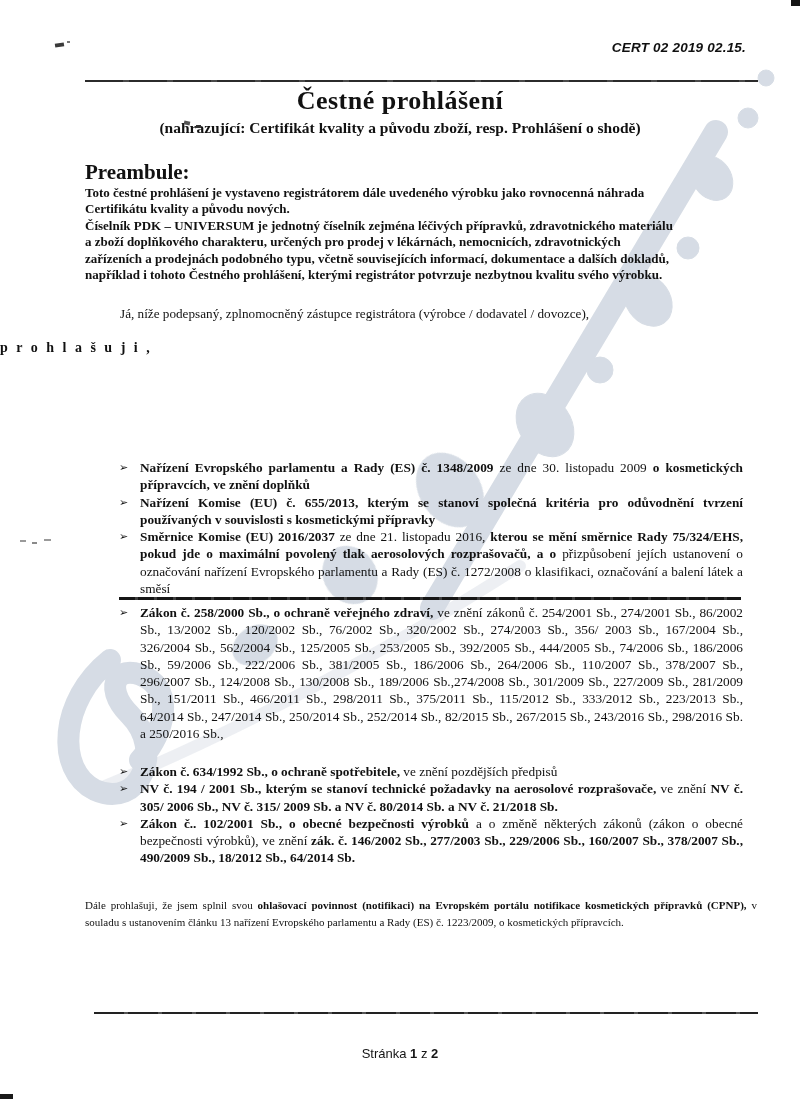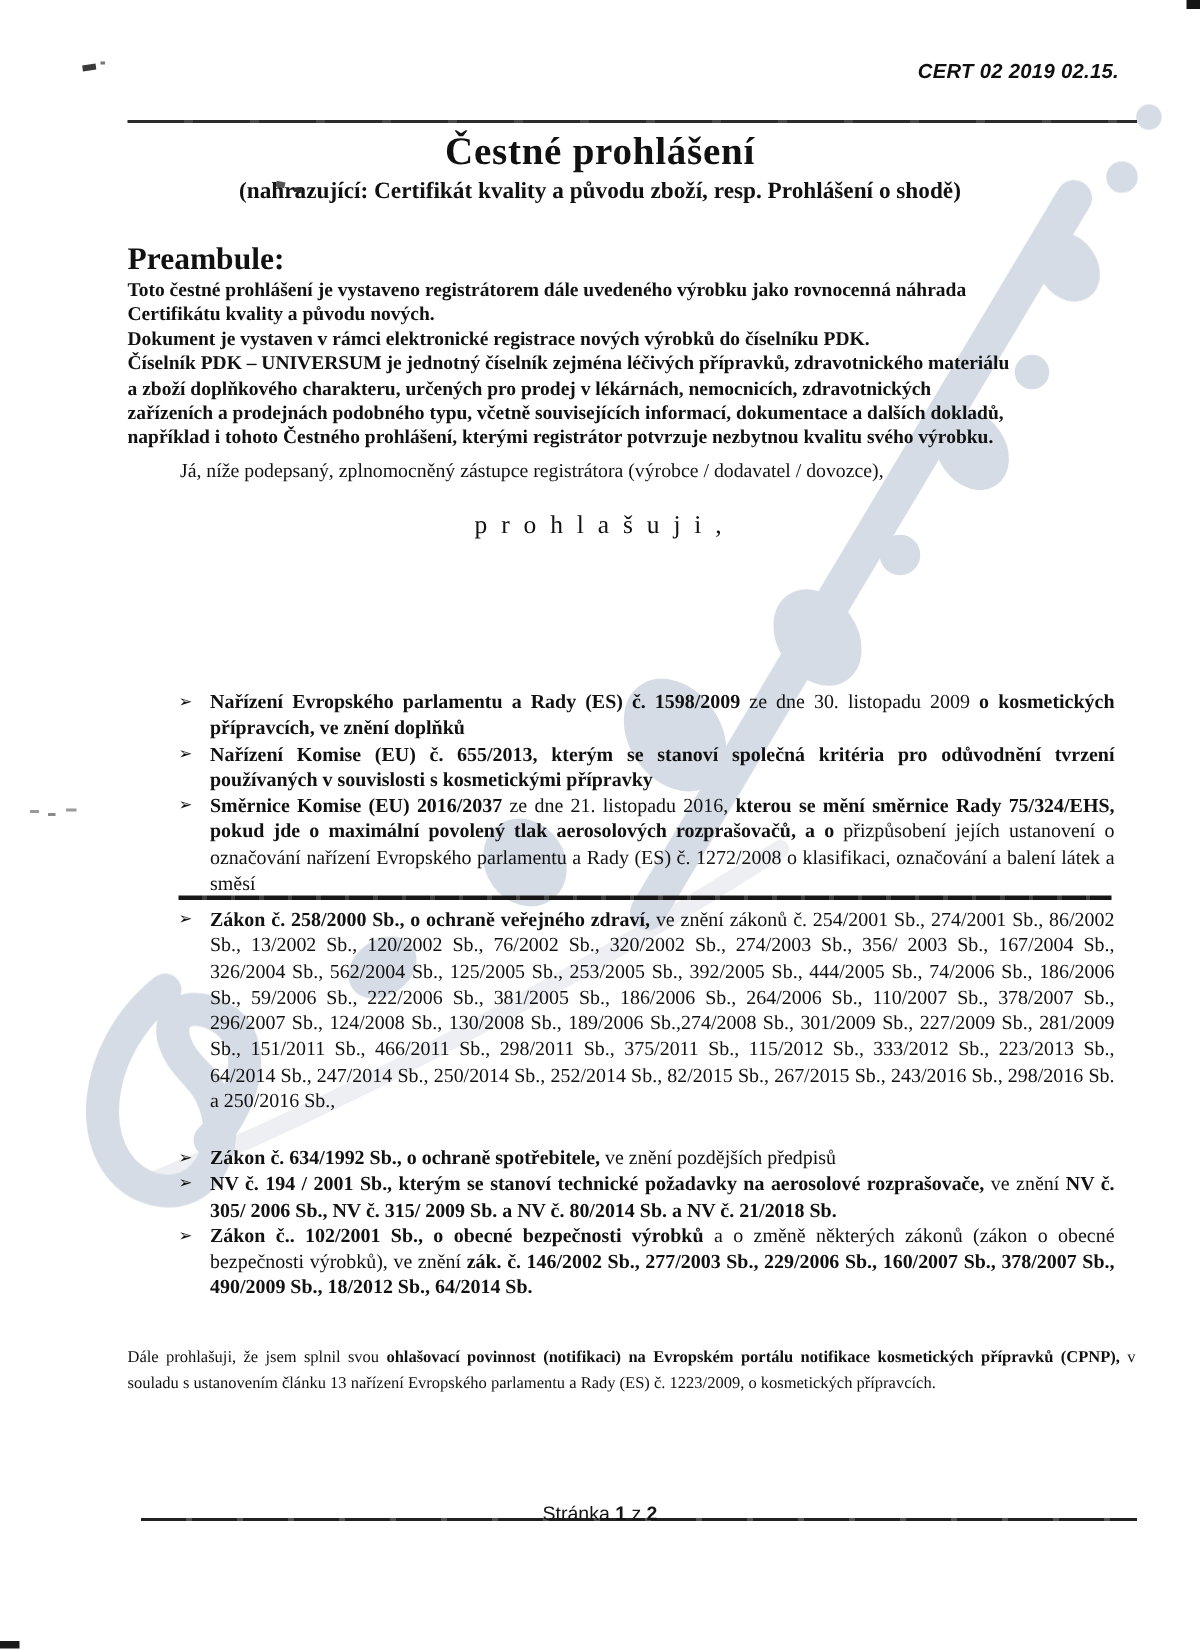--- a/index.html
+++ b/index.html
@@ -23,38 +23,38 @@
     background:repeating-linear-gradient(90deg,#222 0 30px,#555 30px 34px);}
   .title{position:absolute;top:86px;left:0;width:100%;text-align:center;
     font-size:26px;font-weight:bold;letter-spacing:.5px;}
   .subtitle{position:absolute;top:119px;left:0;width:100%;text-align:center;
     font-size:15.5px;font-weight:bold;}
   .pre-h{position:absolute;left:85px;top:160px;font-size:21px;font-weight:bold;}
   .pre-body{position:absolute;left:85px;top:185px;width:690px;
     font-size:13px;font-weight:bold;line-height:16.4px;}
   .pre-body .line{white-space:nowrap;}
   .p-intro{position:absolute;left:120px;top:306px;font-size:13.2px;}
-  .verb{position:absolute;left:0;top:340px;width:100%;text-align:center;
-    font-size:17px;font-weight:normal;letter-spacing:2.5px;}
+  .verb{position:absolute;left:0;top:340px;width:100%;text-align:left;
+    font-size:14px;font-weight:bold;letter-spacing:2.5px;}
   .p-product-intro{position:absolute;left:85px;top:377px;font-size:13.2px;}
   .product{position:absolute;left:0;top:399px;width:100%;text-align:center;
     font-size:18px;font-weight:bold;text-decoration:underline;letter-spacing:.4px;}
   .p-compliance{position:absolute;left:85px;top:430px;font-size:13.2px;}
   .list{position:absolute;left:119px;width:624px;margin:0;padding:0;list-style:none;}
   .g1{top:459px;}
   .g2{top:604px;}
   .g3{top:763px;}
   .list li{display:flex;align-items:flex-start;margin:0;}
   .mk{flex:0 0 21px;font-family:"DejaVu Sans", sans-serif;font-size:11px;
     line-height:17.3px;color:#111;}
   .li-t{flex:1;font-size:13.3px;line-height:17.3px;text-align:justify;}
   .b{font-weight:bold;}
   .closing{position:absolute;left:85px;top:897px;width:672px;
     font-size:11px;line-height:16.8px;text-align:justify;}
-  .footer{position:absolute;left:0;top:1001px;width:100%;text-align:center;
+  .footer{position:absolute;left:0;top:1046px;width:100%;text-align:center;
     font-family:"Liberation Sans", sans-serif;font-size:13px;color:#151515;}
   .speck{position:absolute;background:#444;}
   .sp1{left:55px;top:43px;width:9px;height:4px;background:#3a3a3a;transform:rotate(-8deg);}
   .sp2{left:67px;top:41px;width:3px;height:2px;background:#777;}
   .sp3{left:184px;top:121px;width:6px;height:4px;background:#555;transform:rotate(12deg);}
   .sp4{left:196px;top:125px;width:5px;height:3px;background:#333;}
   .sp5{left:20px;top:540px;width:6px;height:2px;background:#9a9a9a;}
   .sp6{left:32px;top:542px;width:5px;height:2px;background:#8a8a8a;}
   .sp7{left:44px;top:539px;width:7px;height:2px;background:#9a9a9a;}
   .corner-tr{position:absolute;right:0;top:0;width:9px;height:6px;background:#151515;}
@@ -93,38 +93,37 @@
 
     <div class="rule rule-top"></div>
 
     <div class="title">Čestné prohlášení</div>
     <div class="subtitle">(nahrazující: Certifikát kvality a původu zboží, resp. Prohlášení o shodě)</div>
 
     <div class="pre-h">Preambule:</div>
     <div class="pre-body">
         <div class="line">Toto čestné prohlášení je vystaveno registrátorem dále uvedeného výrobku jako rovnocenná náhrada</div>
         <div class="line">Certifikátu kvality a původu nových.</div>
-        <div class="line">Dokument je vystaven v rámci elektronické registrace nových výrobků do číselníku PDK.</div>
         <div class="line">Číselník PDK – UNIVERSUM je jednotný číselník zejména léčivých přípravků, zdravotnického materiálu</div>
         <div class="line">a zboží doplňkového charakteru, určených pro prodej v lékárnách, nemocnicích, zdravotnických</div>
         <div class="line">zařízeních a prodejnách podobného typu, včetně souvisejících informací, dokumentace a dalších dokladů,</div>
         <div class="line">například i tohoto Čestného prohlášení, kterými registrátor potvrzuje nezbytnou kvalitu svého výrobku.</div>
       </div>
 
     <div class="p-intro">Já, níže podepsaný, zplnomocněný zástupce registrátora (výrobce / dodavatel / dovozce),</div>
 
     <div class="verb">p r o h l a š u j i ,</div>
 
 
 
 
     <ul class="list g1">
       <li>
         <span class="mk">➢</span>
-        <div class="li-t"><span class="b">Nařízení Evropského parlamentu a Rady (ES) č. 1598/2009</span><span> ze dne 30. listopadu 2009 </span><span class="b">o kosmetických přípravcích, ve znění doplňků</span></div>
+        <div class="li-t"><span class="b">Nařízení Evropského parlamentu a Rady (ES) č. 1348/2009</span><span> ze dne 30. listopadu 2009 </span><span class="b">o kosmetických přípravcích, ve znění doplňků</span></div>
       </li>
       <li>
         <span class="mk">➢</span>
         <div class="li-t"><span class="b">Nařízení Komise (EU) č. 655/2013, kterým se stanoví společná kritéria pro odůvodnění tvrzení používaných v souvislosti s kosmetickými přípravky</span></div>
       </li>
       <li>
         <span class="mk">➢</span>
         <div class="li-t"><span class="b">Směrnice Komise (EU) 2016/2037</span><span> ze dne 21. listopadu 2016, </span><span class="b">kterou se mění směrnice Rady 75/324/EHS, pokud jde o maximální povolený tlak aerosolových rozprašovačů, a o</span><span> přizpůsobení jejích ustanovení o označování nařízení Evropského parlamentu a Rady (ES) č. 1272/2008 o klasifikaci, označování a balení látek a směsí</span></div>
       </li>
     </ul>

